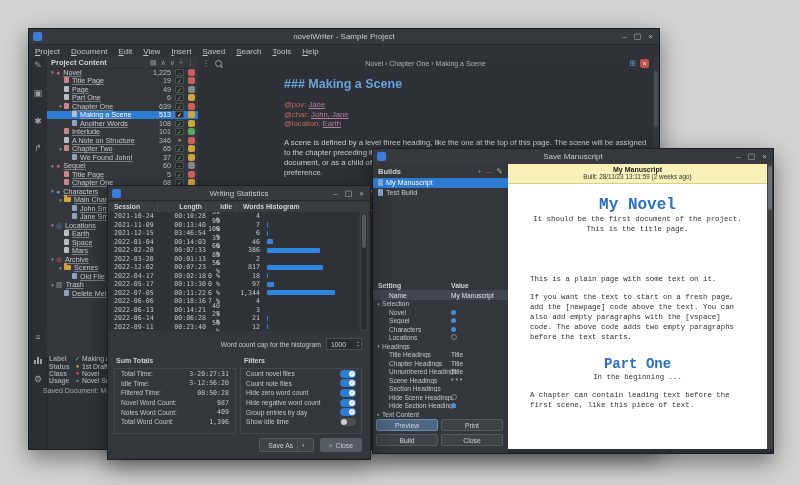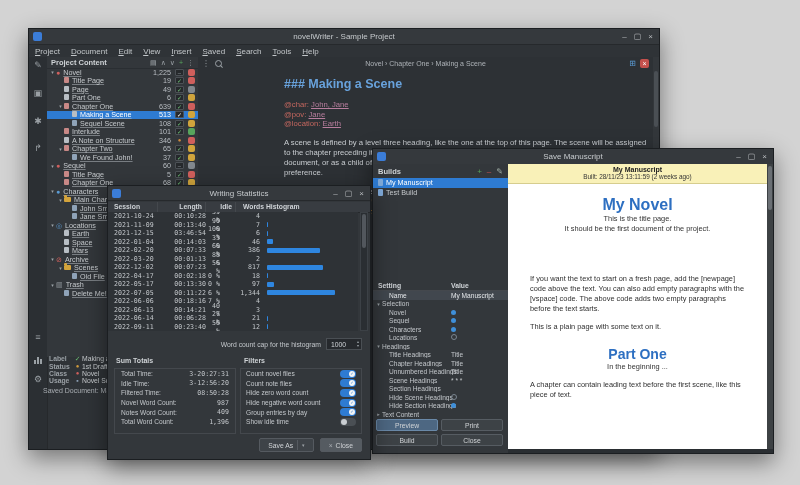--- a/index.html
+++ b/index.html
@@ -121,21 +121,21 @@
   .dot-on{width:5px;height:5px;border-radius:50%;background:#3f8fd9;display:inline-block;}
   .dot-off{width:4px;height:4px;border-radius:50%;border:1px solid #7a8590;display:inline-block;}
   .bw-buttons{position:absolute;left:3px;bottom:7px;width:129px;display:flex;flex-wrap:wrap;gap:3px;}
   .bw-btn{width:62px;height:12px;background:#3d4246;border:1px solid #565c62;border-radius:2px;color:#d0d3d6;font-size:6.8px;display:flex;align-items:center;justify-content:center;box-sizing:border-box;}
   .bw-btn.primary{background:#4d6782;border-color:#6a89a8;}
   .bw-preview{position:absolute;left:135px;right:0;top:15px;bottom:0;background:#2a2e32;}
   .page{position:absolute;left:0;top:0;right:6px;bottom:4px;background:#ffffff;overflow:hidden;}
   .banner{background:#f9f1b8;border-bottom:1px solid #d6cd8e;text-align:center;padding:2px 0 3px;}
   .banner .b1{font-size:7px;font-weight:bold;color:#222;}
   .banner .b2{font-size:6.4px;color:#333;}
-  .page-content{padding:0 22px;color:#2f2f2f;}
+  .page-content{padding:0 22px;color:#2f2f2f;font-family:Liberation Mono, monospace;}
   .pv-title{margin-top:12px;text-align:center;font-size:16px;font-weight:bold;color:#2d6fc1;}
   .pv-byline{margin-top:7px;text-align:center;font-size:8.5px;font-weight:bold;color:#222;}
   .pv-center{text-align:center;font-size:7.4px;line-height:10px;color:#333;}
   .pv-gap{height:32px;}
   .pv-para{font-size:7.4px;line-height:10px;margin-top:8px;}
   .pv-h1{margin-top:14px;text-align:center;font-size:14px;font-weight:bold;color:#2d6fc1;}
   .pv-h2{margin-top:15px;font-size:12px;font-weight:bold;color:#2d6fc1;}
   .pv-scroll{position:absolute;right:0;top:0;bottom:4px;width:6px;background:#3d4144;}
   .pv-scroll i{position:absolute;top:2px;left:1px;width:4px;height:44px;background:#6a6f74;border-radius:2px;display:block;}
 </style>
@@ -233,21 +233,21 @@
             <span class="t-arrow"></span>
             <span class="t-ic"><span class="ic-doc" style="background: rgb(184, 190, 196);"></span></span>
             <span class="t-label">Making a Scene</span>
             <span class="t-count">513</span>
             <span class="t-state" style="color: rgb(255, 255, 255);">✓</span>
             <span class="t-chip" style="background: rgb(208, 164, 60);"></span>
           </div>
           <div class="tree-row" style="padding-left: 18px;">
             <span class="t-arrow"></span>
             <span class="t-ic"><span class="ic-doc" style="background: rgb(143, 163, 184);"></span></span>
-            <span class="t-label">Sequel Scene</span>
+            <span class="t-label">Another Words</span>
             <span class="t-count">108</span>
             <span class="t-state" style="color: rgb(111, 197, 118);">✓</span>
             <span class="t-chip" style="background: rgb(208, 164, 60);"></span>
           </div>
           <div class="tree-row" style="padding-left: 10px;">
             <span class="t-arrow"></span>
             <span class="t-ic"><span class="ic-doc" style="background: rgb(200, 136, 134);"></span></span>
             <span class="t-label">Interlude</span>
             <span class="t-count">101</span>
             <span class="t-state" style="color: rgb(111, 197, 118);">✓</span>
@@ -438,22 +438,22 @@
         </span>
         <span class="eh-crumb">Novel › Chapter One › Making a Scene</span>
         <span class="eh-right">
           <span class="expand-ic">⊞</span>
           <span class="close-doc">×</span>
         </span>
       </div>
       <div class="doc">
         <div class="doc-h3">### Making a Scene</div>
         <div id="keywords">
+            <div class="kw-line"><span class="kw-key">@pov: </span><span class="kw-val">Jane</span></div>
             <div class="kw-line"><span class="kw-key">@char: </span><span class="kw-val">John, Jane</span></div>
-            <div class="kw-line"><span class="kw-key">@pov: </span><span class="kw-val">Jane</span></div>
             <div class="kw-line"><span class="kw-key">@location: </span><span class="kw-val">Earth</span></div>
           </div>
         <div class="doc-p">A scene is defined by a level three heading, like the one at the top of this page. The scene will be assigned to the chapter preceding it in the project tree. The scene document can be sorted after the chapter document, or as a child of the chapter. Both result in the same output in the end, so it is a matter of preference.</div>
         <div class="doc-p" id="para2">
             <div><span class="seg-plain">Each paragraph in the scene is a separate block of text with formatting</span></div>
             <div><span class="seg-plain">like </span><span class="seg-bold">**bold**</span><span class="seg-plain">, </span><span class="seg-italic">_italic_</span><span class="seg-plain"> and </span><span class="seg-bolditalic">**_both_**</span></div>
             <div><span class="seg-bolditalic">support for _nested_ emphasis</span></div>
           </div>
       </div>
       <div class="editor-scroll">
@@ -786,25 +786,25 @@
     </div>
   </div>
   <div class="bw-preview">
     <div class="page">
       <div class="banner">
         <div class="b1">My Manuscript</div>
         <div class="b2">Built: 28/11/23 13:11:59 (2 weeks ago)</div>
       </div>
       <div class="page-content" id="preview-content">
           <div class="pv-title">My Novel</div>
+          <div class="pv-center">It should be the first document of the project.</div>
           <div class="pv-center">This is the title page.</div>
-          <div class="pv-center">It should be the first document of the project.</div>
           <div class="pv-gap"></div>
+          <div class="pv-para">This is a plain page with some text on it.</div>
           <div class="pv-para">If you want the text to start on a fresh page, add the [newpage] code above the text. You can also add empty paragraphs with the [vspace] code. The above code adds two empty paragraphs before the text starts.</div>
-          <div class="pv-para">This is a plain page with some text on it.</div>
           <div class="pv-h1">Part One</div>
           <div class="pv-center">In the beginning ...</div>
           <div class="pv-para">A chapter can contain leading text before the first scene, like this piece of text.</div>
         </div>
     </div>
     <div class="pv-scroll">
         <i></i>
       </div>
   </div>
 </section>

